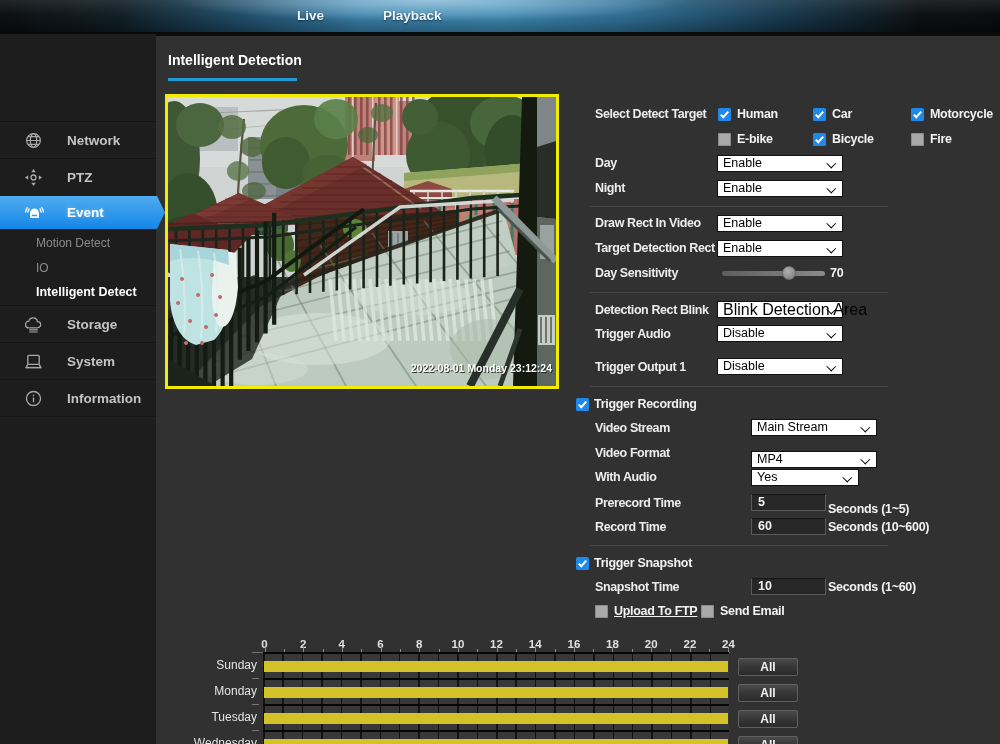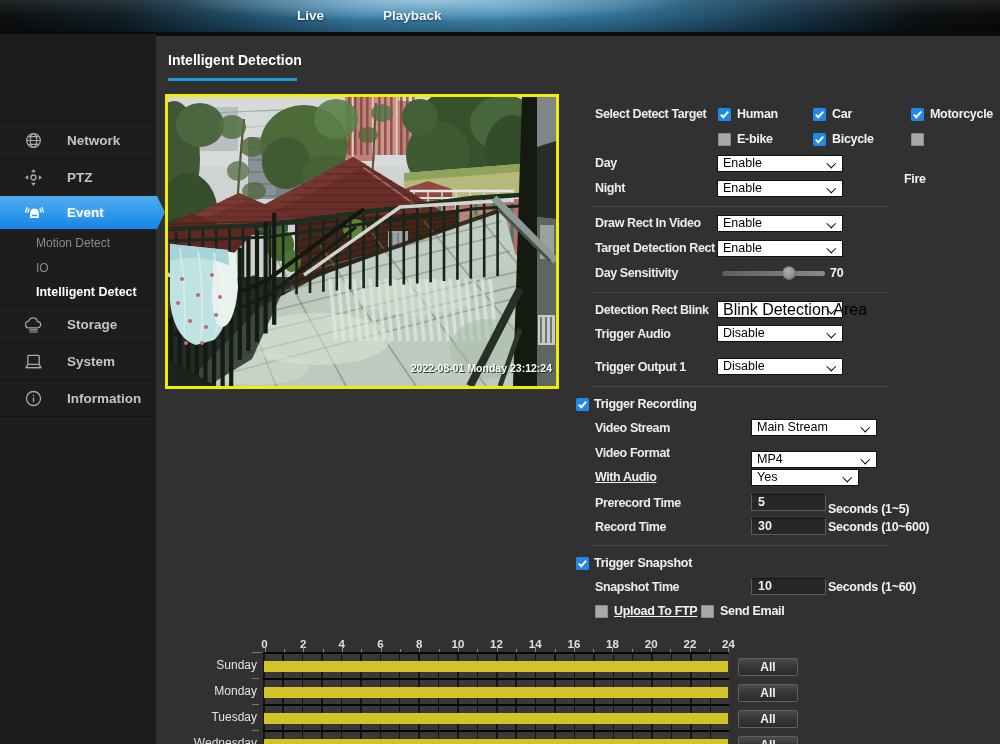--- a/index.html
+++ b/index.html
@@ -236,21 +236,21 @@
 <div class="wlbl" style="left:930px;top:107px;">Motorcycle</div>
 <div class="cbu" style="left:718px;top:133px"></div>
 <div class="wlbl" style="left:737px;top:132px;">E-bike</div>
 <div class="cb" style="left:813px;top:133px">
     <svg width="11" height="11" viewBox="0 0 11 11">
       <path d="M1.8,5.6 L4.3,8.2 L9.2,2.6" stroke="#fff" stroke-width="2" fill="none"></path>
     </svg>
   </div>
 <div class="wlbl" style="left:832px;top:132px;">Bicycle</div>
 <div class="cbu" style="left:911px;top:133px"></div>
-<div class="wlbl" style="left:904px;top:132px;margin-top:40px;">Fire</div>
+<div class="wlbl" style="left:930px;top:132px;">Fire</div>
 <div class="lbl" style="left:595px;top:156px;">Day</div>
 <div class="sel" style="left:717px;top:155px;width:126px;font-size:12.5px">Enable<span class="chv"></span></div>
 <div class="lbl" style="left:595px;top:181px;">Night</div>
 <div class="sel" style="left:717px;top:180px;width:126px;font-size:12.5px">Enable<span class="chv"></span></div>
 <div class="divl" style="top:206px"></div>
 <div class="lbl" style="left:595px;top:216px;">Draw Rect In Video</div>
 <div class="sel" style="left:717px;top:215px;width:126px;font-size:12.5px">Enable<span class="chv"></span></div>
 <div class="lbl" style="left:595px;top:241px;">Target Detection Rect</div>
 <div class="sel" style="left:717px;top:240px;width:126px;font-size:12.5px">Enable<span class="chv"></span></div>
 <div class="lbl" style="left:595px;top:266px;">Day Sensitivity</div>
@@ -268,27 +268,27 @@
 <div class="cb" style="left:576px;top:398px">
     <svg width="11" height="11" viewBox="0 0 11 11">
       <path d="M1.8,5.6 L4.3,8.2 L9.2,2.6" stroke="#fff" stroke-width="2" fill="none"></path>
     </svg>
   </div>
 <div class="wlbl" style="left:594px;top:397px;">Trigger Recording</div>
 <div class="lbl" style="left:595px;top:421px;">Video Stream</div>
 <div class="sel" style="left:751px;top:419px;width:126px;font-size:12.5px">Main Stream<span class="chv"></span></div>
 <div class="lbl" style="left:595px;top:446px;">Video Format</div>
 <div class="sel" style="left:751px;top:451px;width:126px;font-size:12.5px">MP4<span class="chv"></span></div>
-<div class="lbl" style="left:595px;top:470px;text-decoration:underline;">With Audio</div>
+<div class="lbl" style="left:595px;top:470px;">With Audio</div>
 <div class="sel" style="left:751px;top:469px;width:108px;font-size:12.5px">Yes<span class="chv"></span></div>
 <div class="lbl" style="left:595px;top:496px;">Prerecord Time</div>
 <div class="inp" style="left:751px;top:494px">5</div>
 <div class="wlbl" style="left:828px;top:496px;margin-top:6px;">Seconds (1~5)</div>
 <div class="lbl" style="left:595px;top:520px;">Record Time</div>
-<div class="inp" style="left:751px;top:518px">30</div>
+<div class="inp" style="left:751px;top:518px">60</div>
 <div class="wlbl" style="left:828px;top:520px;">Seconds (10~600)</div>
 <div class="divl" style="top:545px"></div>
 <div class="cb" style="left:576px;top:557px">
     <svg width="11" height="11" viewBox="0 0 11 11">
       <path d="M1.8,5.6 L4.3,8.2 L9.2,2.6" stroke="#fff" stroke-width="2" fill="none"></path>
     </svg>
   </div>
 <div class="wlbl" style="left:594px;top:556px;">Trigger Snapshot</div>
 <div class="lbl" style="left:595px;top:580px;">Snapshot Time</div>
 <div class="inp" style="left:751px;top:578px">10</div>

